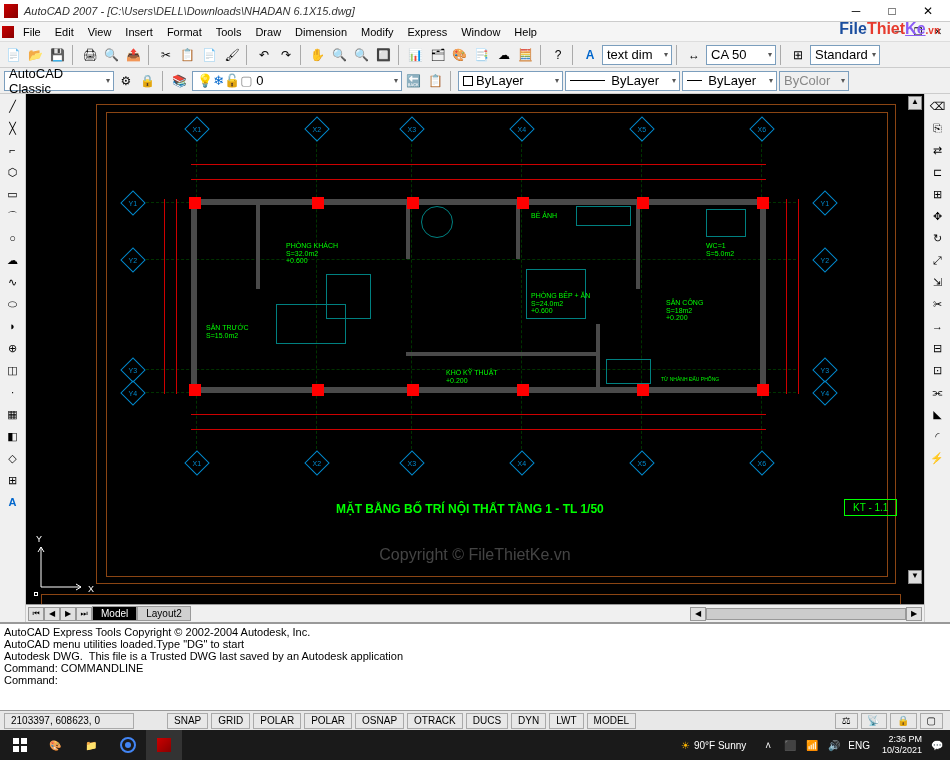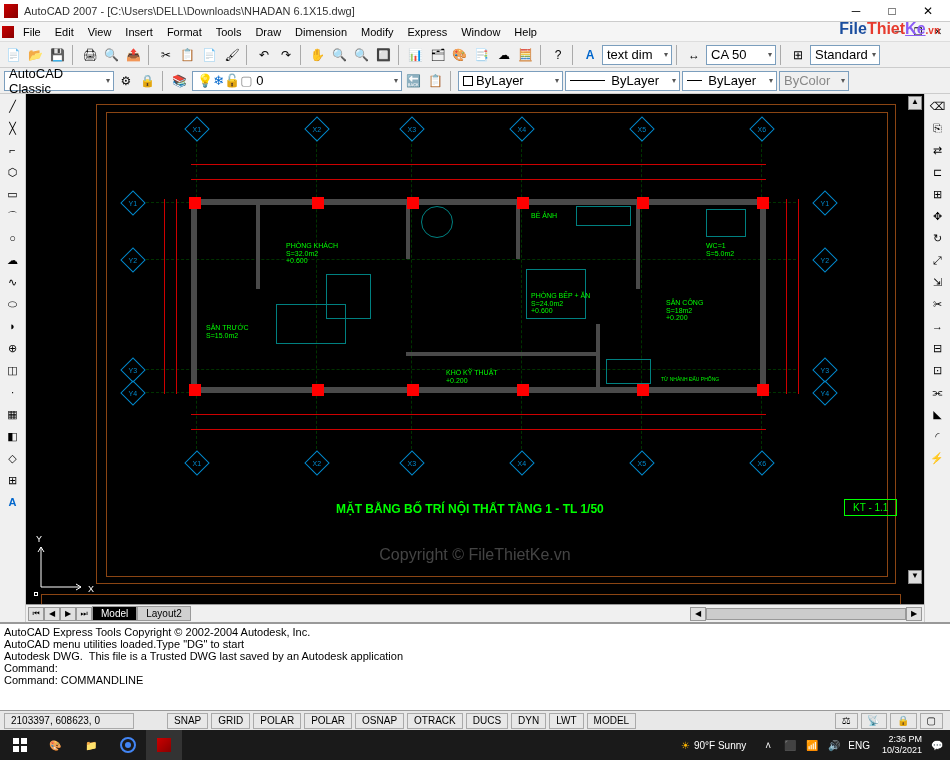--- a/index.html
+++ b/index.html
@@ -1,21 +1,21 @@
 <!DOCTYPE html>
 <html><head>
 <meta charset="utf-8">
 <style>
 * { margin: 0; padding: 0; box-sizing: border-box; font-family: "Segoe UI", Tahoma, sans-serif; }
 body { width: 950px; height: 760px; overflow: hidden; background: #f0f0f0; display: flex; flex-direction: column; font-size: 11px; }
 
 
 .titlebar { height: 22px; background: #fff; display: flex; align-items: center; padding: 0 4px; border-bottom: 1px solid #ccc; }
 .titlebar-icon { width: 14px; height: 14px; background: linear-gradient(135deg,#c00,#800); margin-right: 6px; }
-.titlebar-text { flex: 1; font-size: 11px; color: #333; }
+.titlebar-text { flex: 1; font-size: 11px; color: #333; font-style: italic; }
 .window-controls { display: flex; gap: 0; }
 .window-btn { width: 36px; height: 20px; display: flex; align-items: center; justify-content: center; font-size: 12px; cursor: pointer; }
 
 
 .menubar { height: 20px; background: #f5f5f5; display: flex; align-items: center; padding: 0 2px; font-size: 11px; border-bottom: 1px solid #ddd; position: relative; }
 .menu-item { padding: 2px 7px; cursor: pointer; }
 .watermark-logo { position: absolute; right: 10px; top: -2px; font-size: 16px; font-weight: bold; }
 .watermark-logo .f { color: #1a4d9e; }
 .watermark-logo .t { color: #e63b2e; }
 .watermark-logo .k { color: #8b5cf6; text-decoration: underline; }
@@ -401,22 +401,22 @@
     <div class="side-btn">◜</div>
     <div class="side-btn">⚡</div>
   </div>
 
 </div>
 
 <div class="command-area">
   <div class="command-line">AutoCAD Express Tools Copyright © 2002-2004 Autodesk, Inc.</div>
   <div class="command-line">AutoCAD menu utilities loaded.Type "DG" to start</div>
   <div class="command-line">Autodesk DWG.  This file is a Trusted DWG last saved by an Autodesk application</div>
+  <div class="command-line">Command: COMMANDLINE</div>
   <div class="command-line">Command:</div>
-  <div class="command-line">Command: COMMANDLINE</div>
 </div>
 
 <div class="statusbar">
   <div class="status-cell" style="width:130px">2103397, 608623, 0</div>
   <div style="width:30px"></div>
   <div class="status-cell">SNAP</div>
   <div class="status-cell">GRID</div>
   <div class="status-cell">POLAR</div>
   <div class="status-cell">POLAR</div>
   <div class="status-cell">OSNAP</div>

